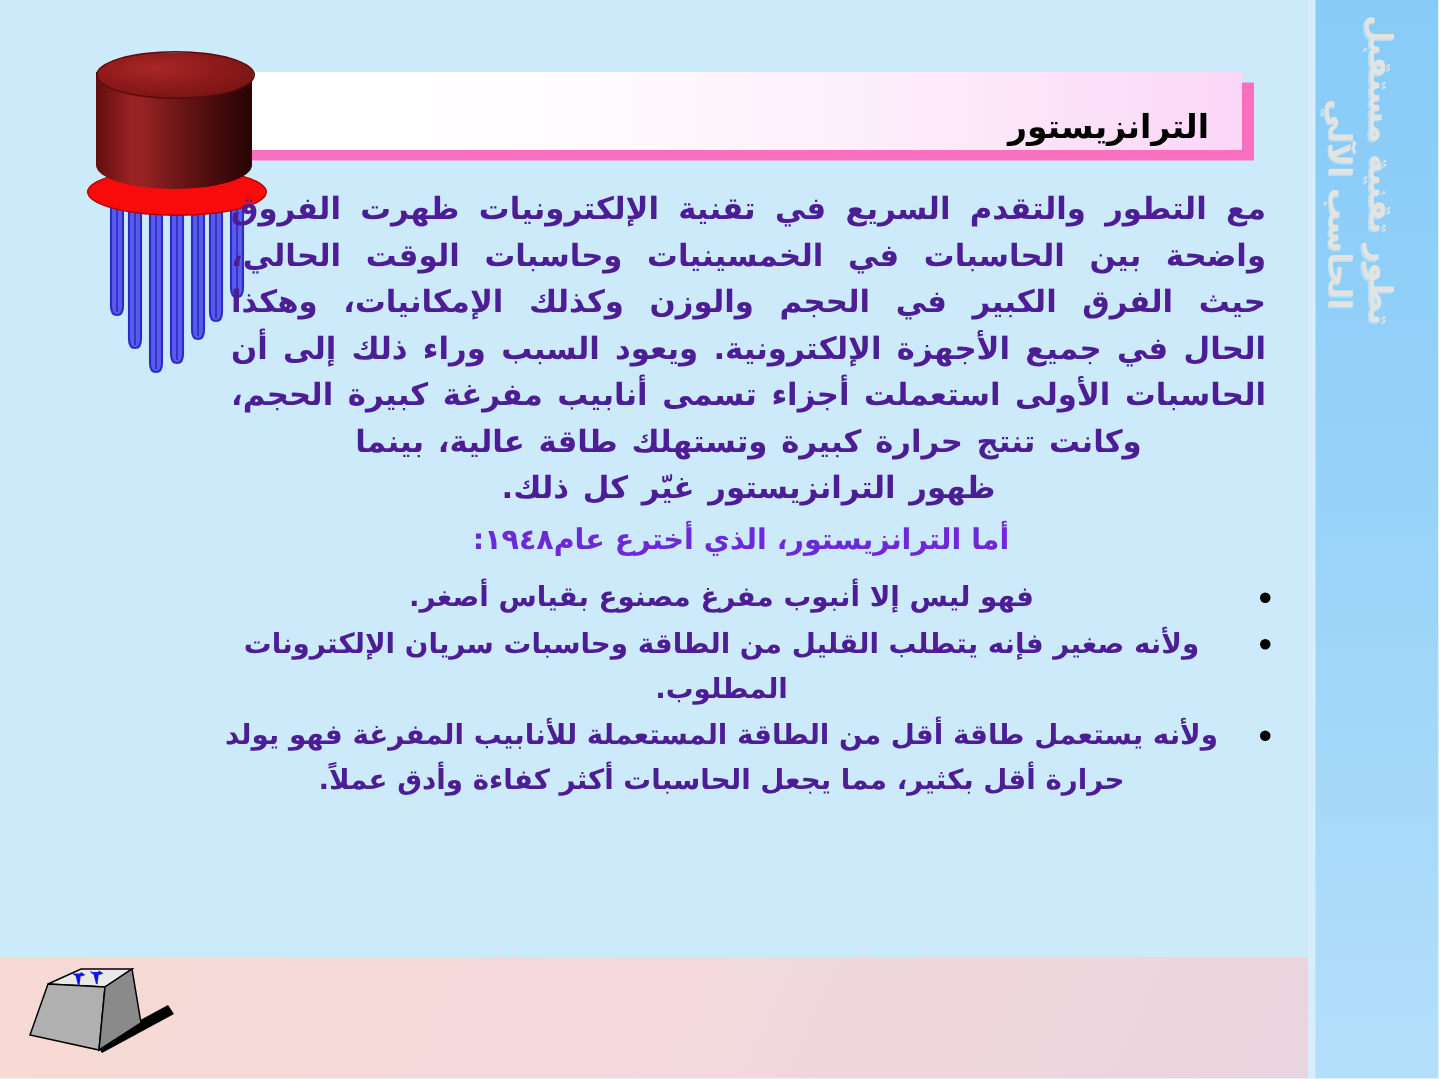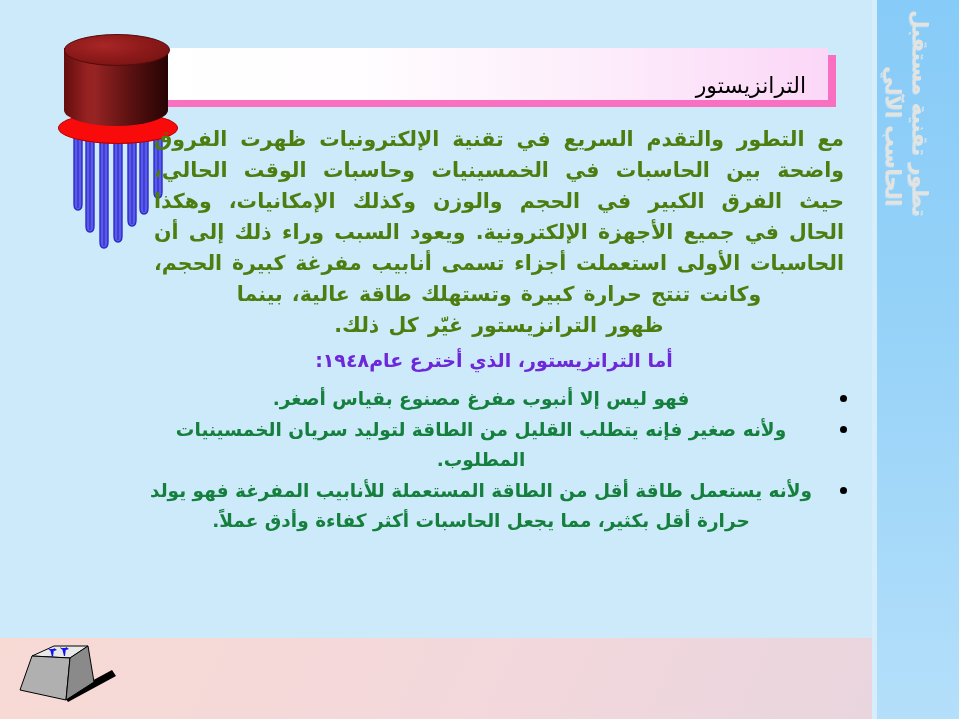--- a/index.html
+++ b/index.html
@@ -80,38 +80,38 @@
     width: 676px; height: 52px;
     background: linear-gradient(90deg, #FFFFFF 0%, #FFFDFF 30%, #FDEFFB 62%, #FBD7F7 100%);
     display: flex;
     align-items: center;
     justify-content: flex-start;
     box-sizing: border-box;
     padding: 0 18px 0 0;
   }
   .title-text {
     font-size: 22px;
-    font-weight: normal;
+    font-weight: bold;
     color: #000000;
     direction: rtl;
     line-height: 1;
     margin-right: 4px;
     margin-top: 24px;
   }
 
   
   .para {
     position: absolute;
     right: 115px;
     top: 124px;
     width: 690px;
     direction: rtl;
     text-align: justify;
     text-align-last: center;
-    color: #4d7c0f;
+    color: #4c1d95;
     font-size: 20.5px;
     font-weight: bold;
     line-height: 31px;
     word-spacing: 2px;
   }
   .para .last-line {
     display: block;
     text-align: right;
   }
 
@@ -132,21 +132,21 @@
   
   .bullets {
     position: absolute;
     right: 110px;
     top: 384px;
     width: 710px;
     direction: rtl;
     list-style: none;
     margin: 0;
     padding: 0;
-    color: #15803d;
+    color: #4c1d95;
     font-size: 18.5px;
     font-weight: bold;
     line-height: 30px;
   }
   .bullets li {
     position: relative;
     padding-right: 26px;
     margin-bottom: 1px;
     text-align: center;
   }
@@ -272,21 +272,21 @@
 
   <div class="subhead">أما الترانزيستور، الذي أخترع عام١٩٤٨:</div>
 
   <ul class="bullets">
     <li>
       <span class="bullet-dot"></span>
       <span class="txt">فهو ليس إلا أنبوب مفرغ مصنوع بقياس أصغر.</span>
     </li>
     <li>
       <span class="bullet-dot"></span>
-      <span class="txt">ولأنه صغير فإنه يتطلب القليل من الطاقة لتوليد سريان الخمسينيات المطلوب.</span>
+      <span class="txt">ولأنه صغير فإنه يتطلب القليل من الطاقة وحاسبات سريان الإلكترونات المطلوب.</span>
     </li>
     <li>
       <span class="bullet-dot"></span>
       <span class="txt">ولأنه يستعمل طاقة أقل من الطاقة المستعملة للأنابيب المفرغة فهو يولد حرارة أقل بكثير، مما يجعل الحاسبات أكثر كفاءة وأدق عملاً.</span>
     </li>
   </ul>
 
   <div class="chip">
     <svg width="130" height="86" viewBox="0 0 130 86">
       <polygon points="60,72 108,46 104,40 56,66" fill="#000000"></polygon>

